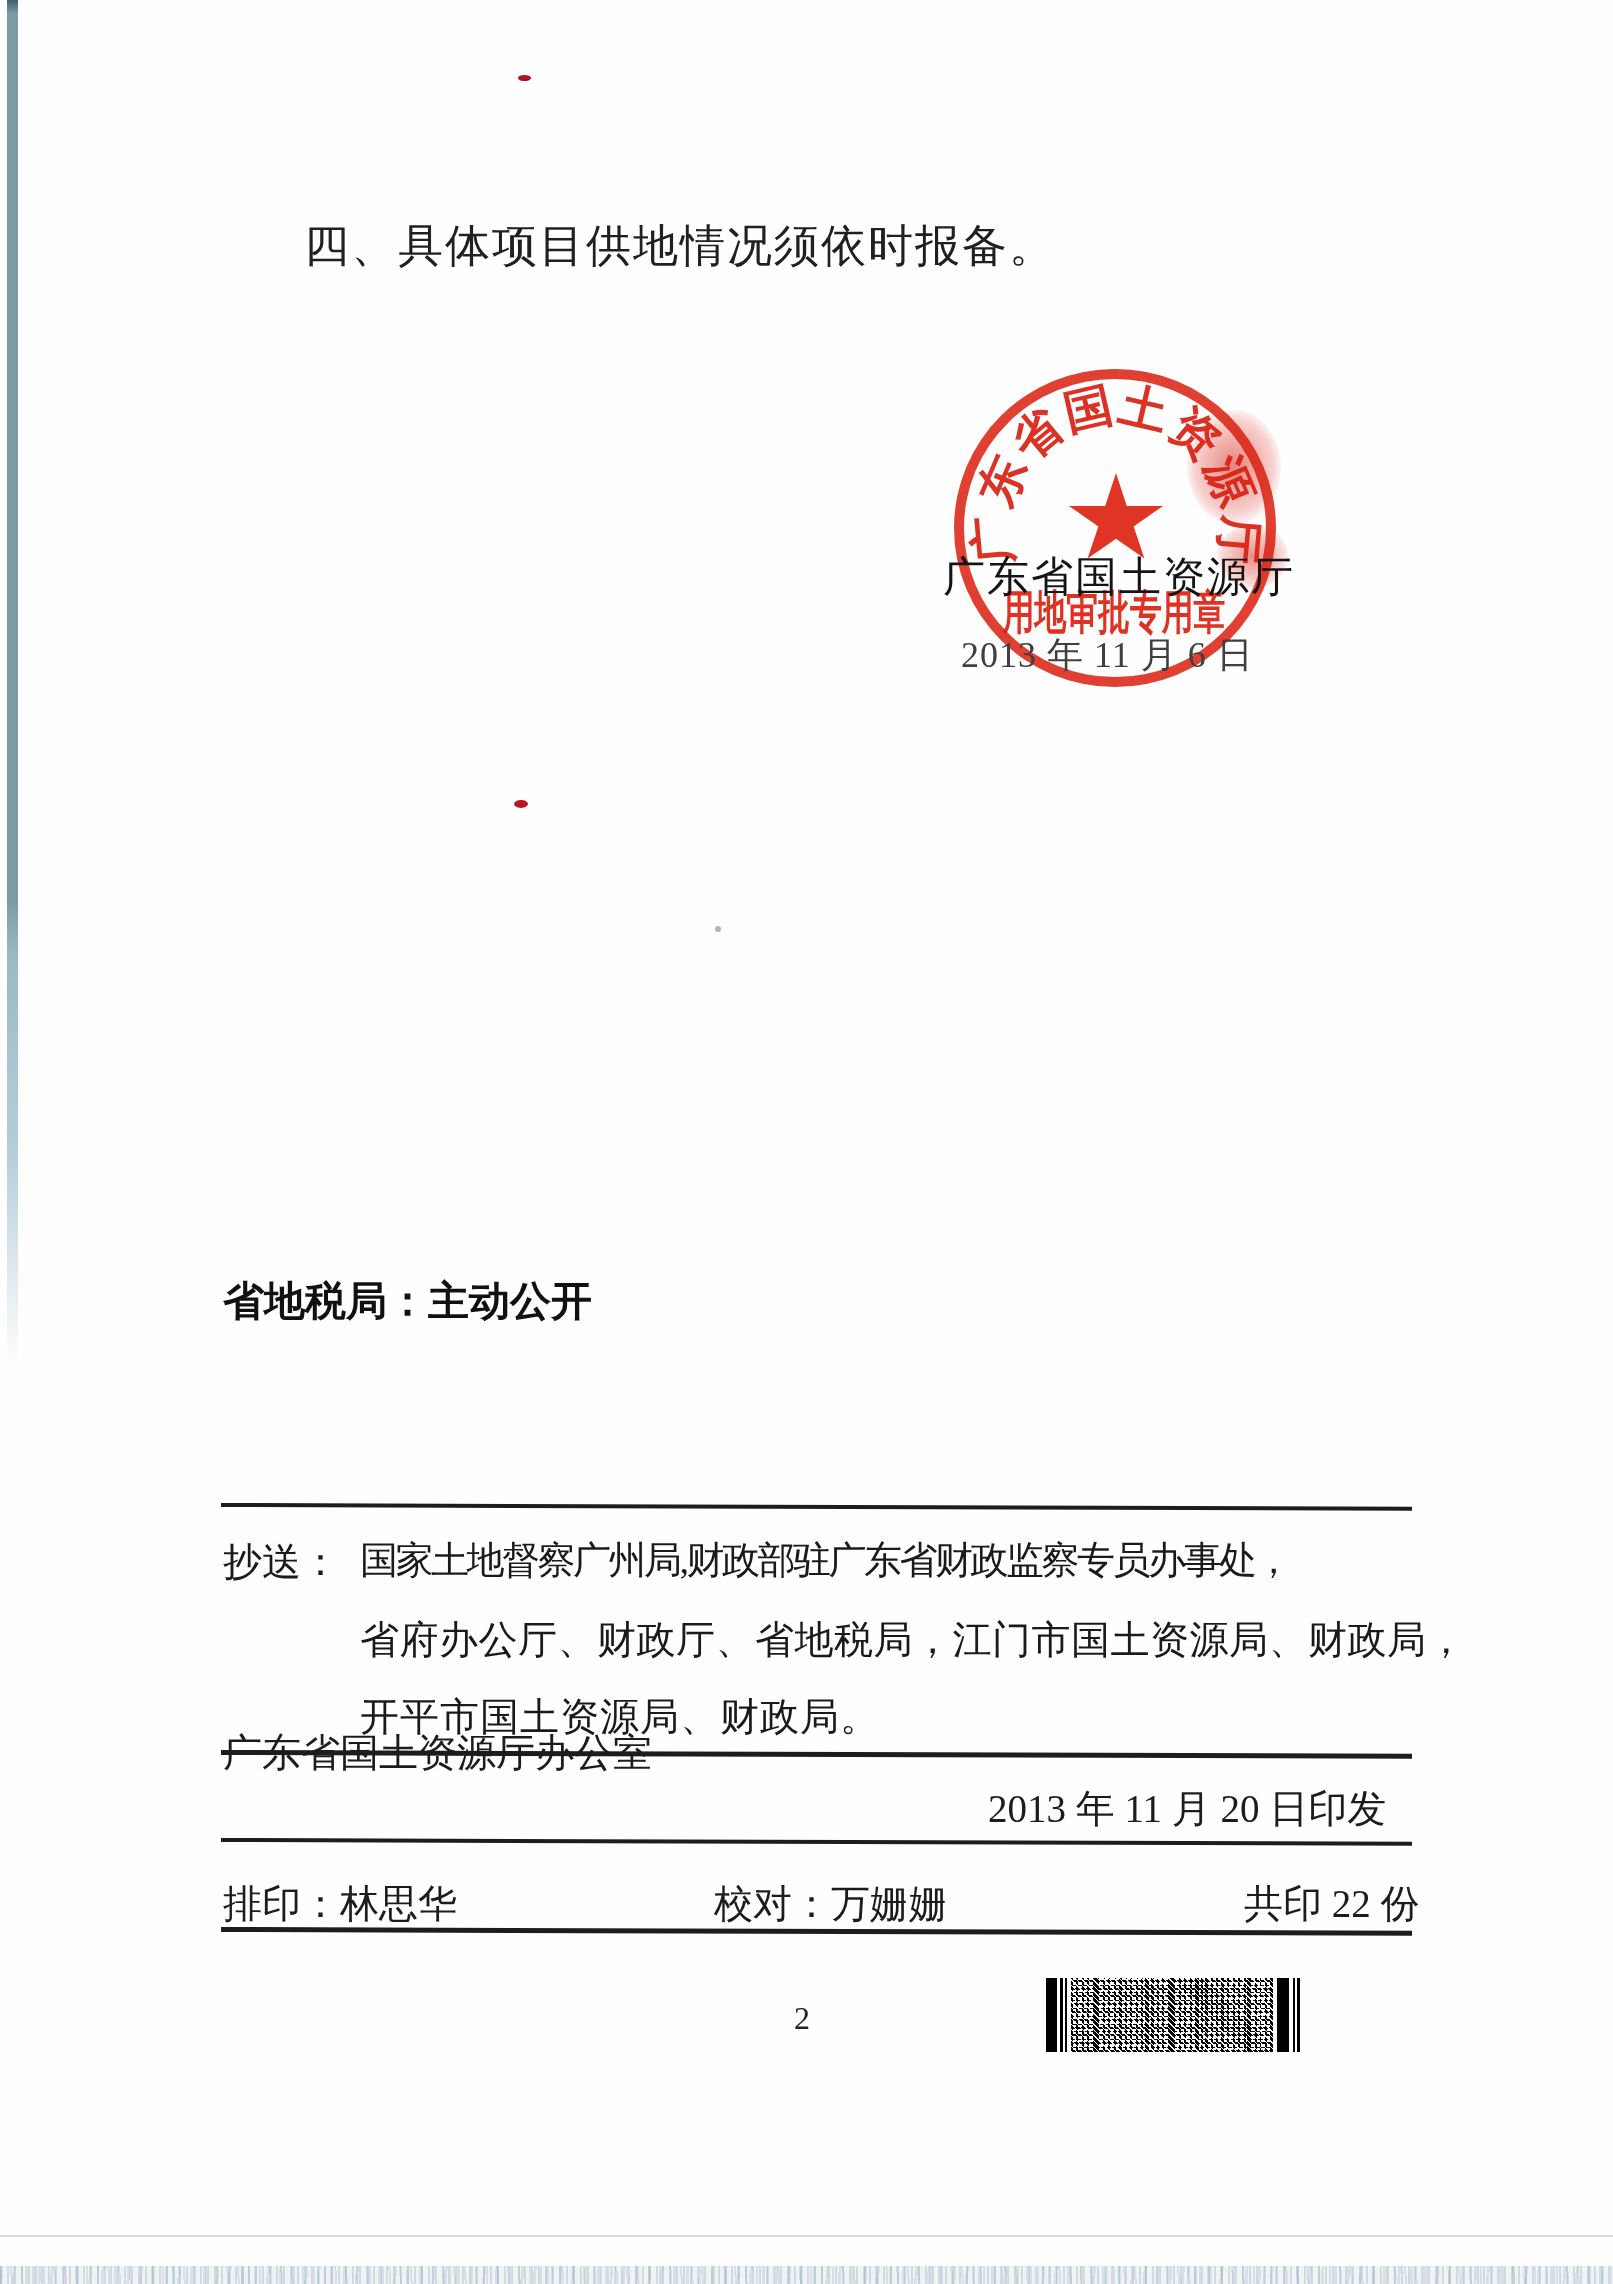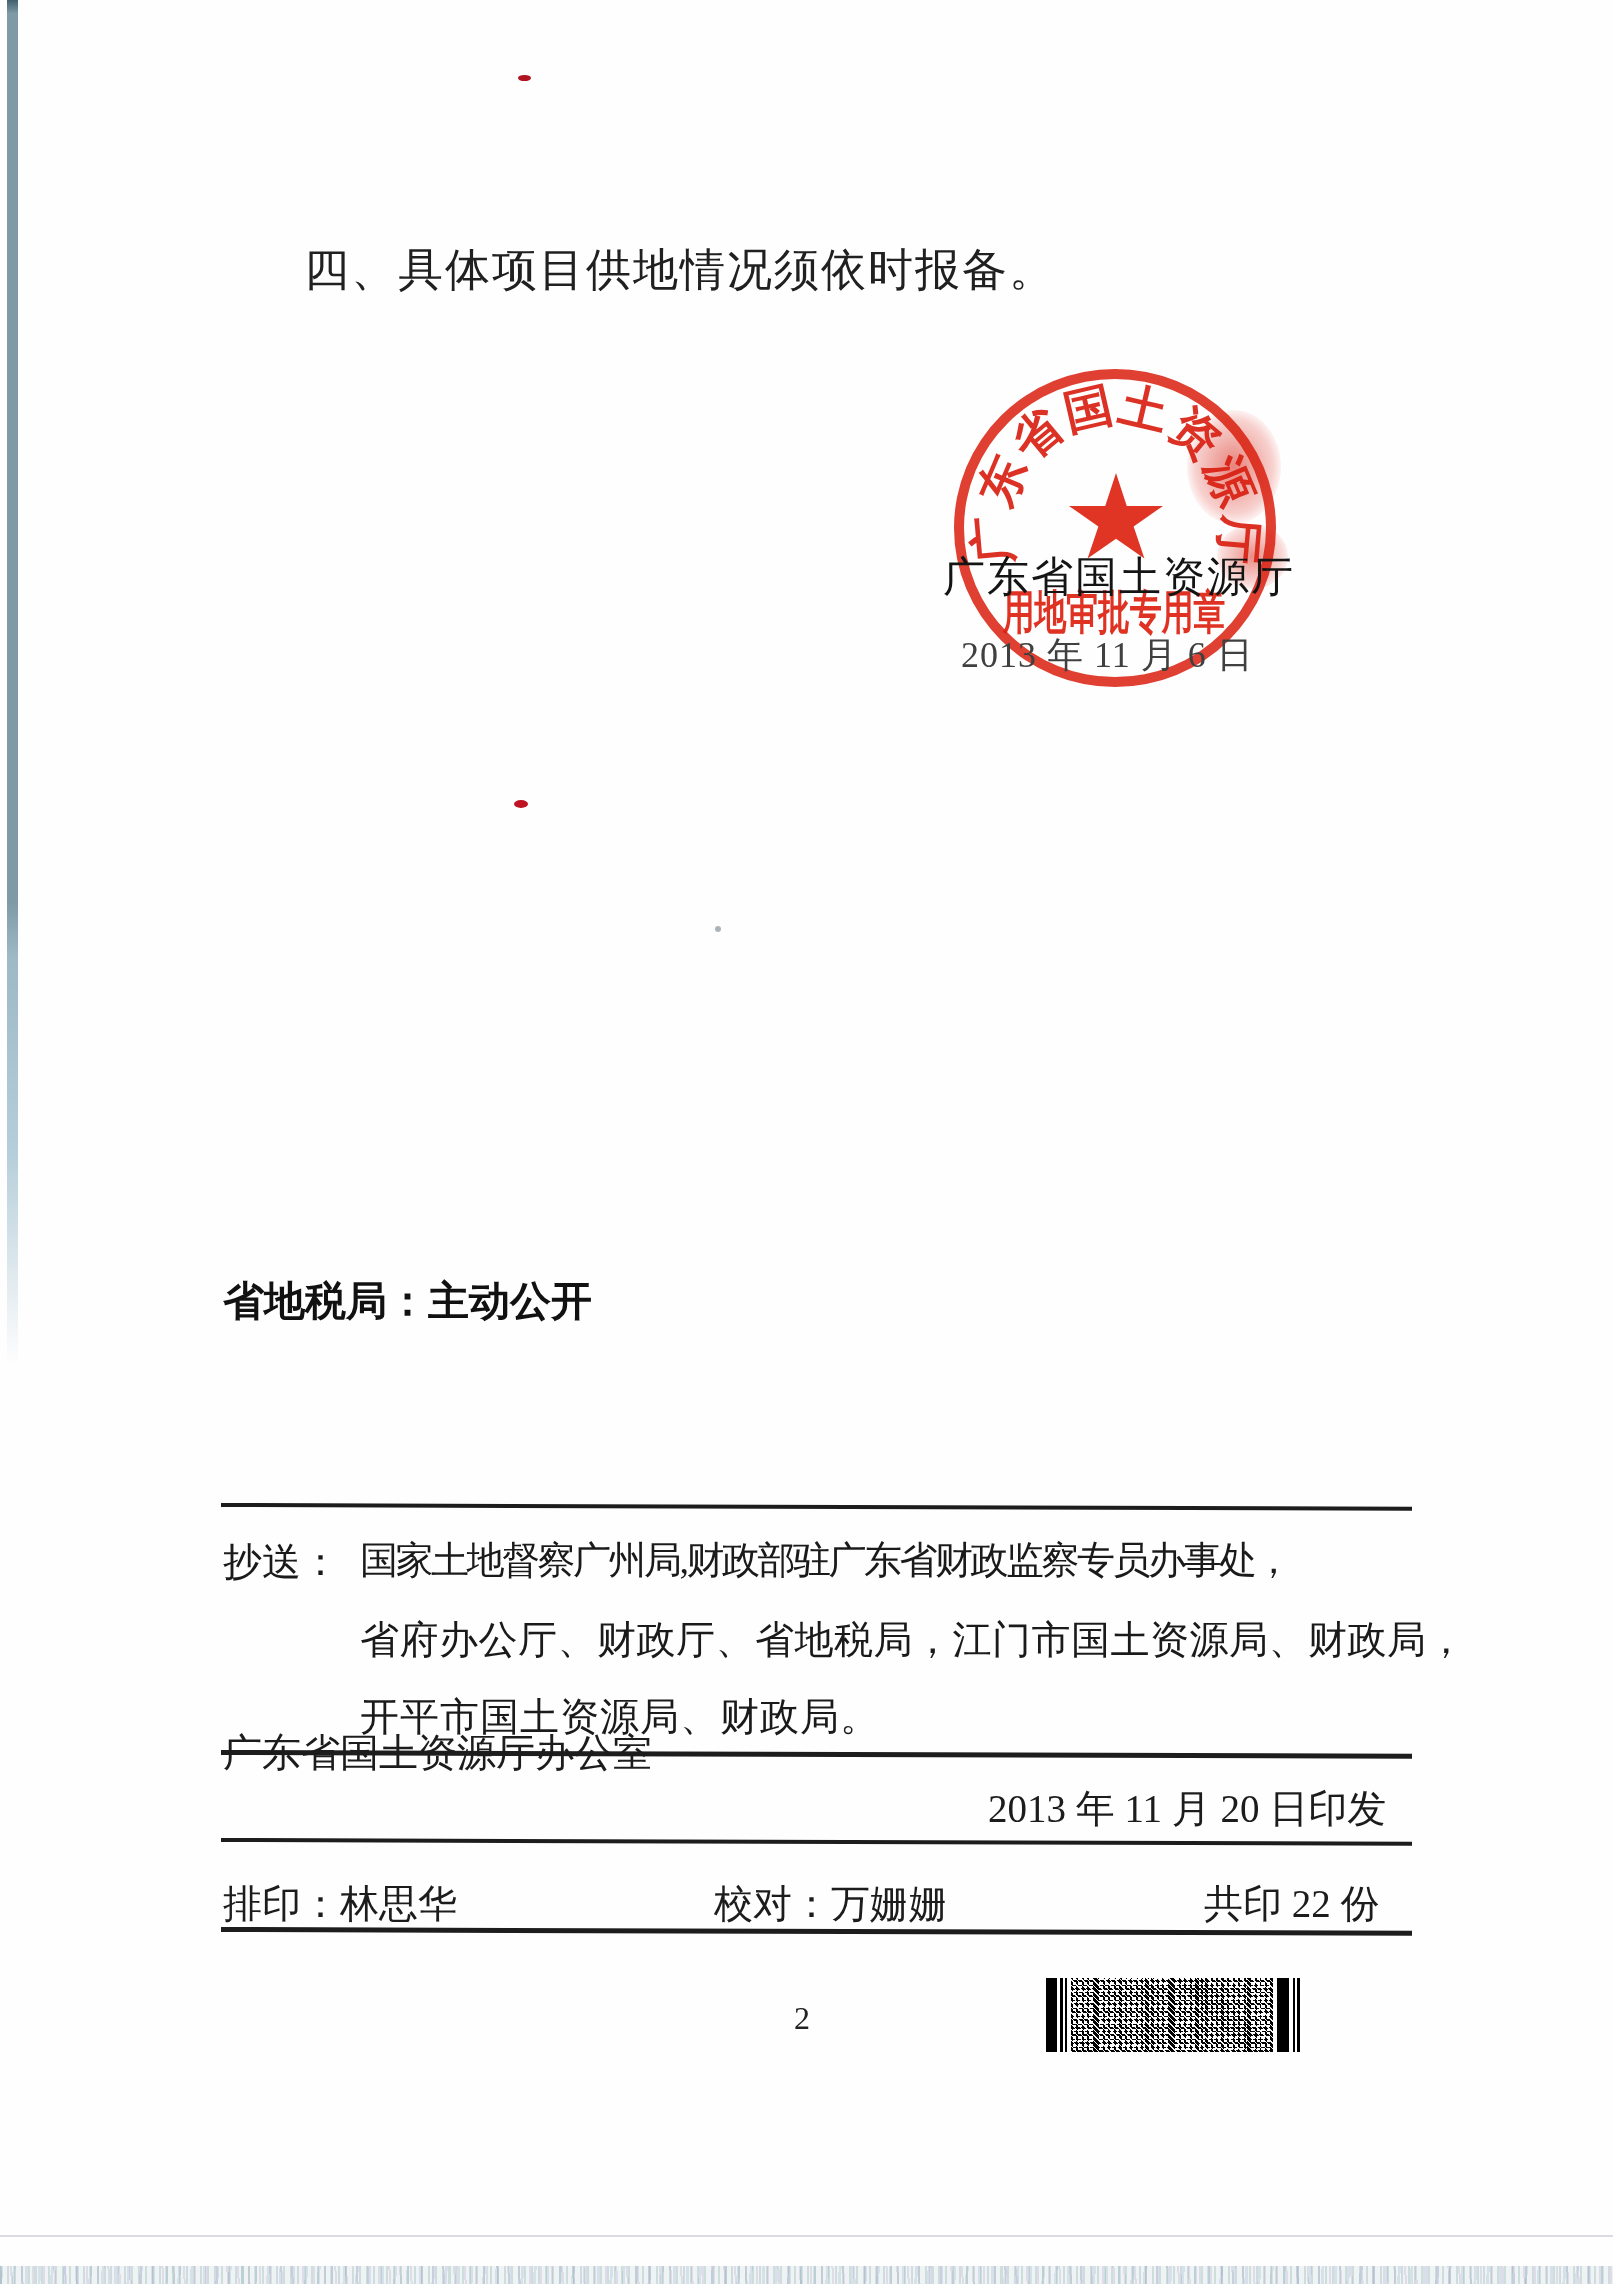--- a/index.html
+++ b/index.html
@@ -34,21 +34,20 @@
   .speck{position:absolute;border-radius:50%;}
   .speck-red-1{left:518px;top:75px;width:12.7px;height:5.9px;background:#b01420;}
   .speck-red-2{left:514px;top:800px;width:13.7px;height:7.8px;background:#c01322;}
   .speck-gray-1{left:715px;top:926px;width:5.9px;height:5.9px;background:#9aa0a6;opacity:.8;}
 
   
   .body-text{
     position:absolute;left:304px;top:216px;
     font-size:45px;letter-spacing:2px;color:#202020;
     white-space:nowrap;
-    margin-top:24px;
   }
 
   
   .seal{position:absolute;left:954px;top:369px;width:323px;height:320px;}
   .seal-ring{
     position:absolute;left:0;top:0;width:302px;height:298px;
     border:10.8px solid rgba(219,38,20,0.88);
     border-radius:50%;
   }
   .seal-arc-char{
@@ -112,21 +111,21 @@
   .cc-line{position:absolute;color:#1a1a1a;white-space:nowrap;}
   .cc-line-1{left:360px;top:1535px;font-size:38px;letter-spacing:-2.5px;}
   .cc-line-2{left:360px;top:1613px;font-size:39px;letter-spacing:0.5px;}
   .cc-line-3{left:360px;top:1690px;font-size:39px;letter-spacing:1px;}
 
   
   .issuing-office{position:absolute;left:223px;top:1726px;font-size:39px;white-space:nowrap;}
   .print-date{position:absolute;left:988px;top:1782px;font-size:39px;white-space:nowrap;}
   .typeset{position:absolute;left:223px;top:1877px;font-size:39px;white-space:nowrap;}
   .proof{position:absolute;left:714px;top:1877px;font-size:39px;white-space:nowrap;}
-  .copies{position:absolute;left:1204px;top:1877px;font-size:39px;white-space:nowrap;}
+  .copies{position:absolute;left:1244px;top:1877px;font-size:39px;white-space:nowrap;}
 
   
   .page-number{position:absolute;left:794px;top:2000px;font-size:32px;color:#222;}
   .barcode{
     position:absolute;left:1046px;top:1978px;width:257px;height:74px;
     background:#fff;
   }
   .barcode-data{
     position:absolute;left:24.5px;right:30px;top:0;bottom:0;
     background-image:

